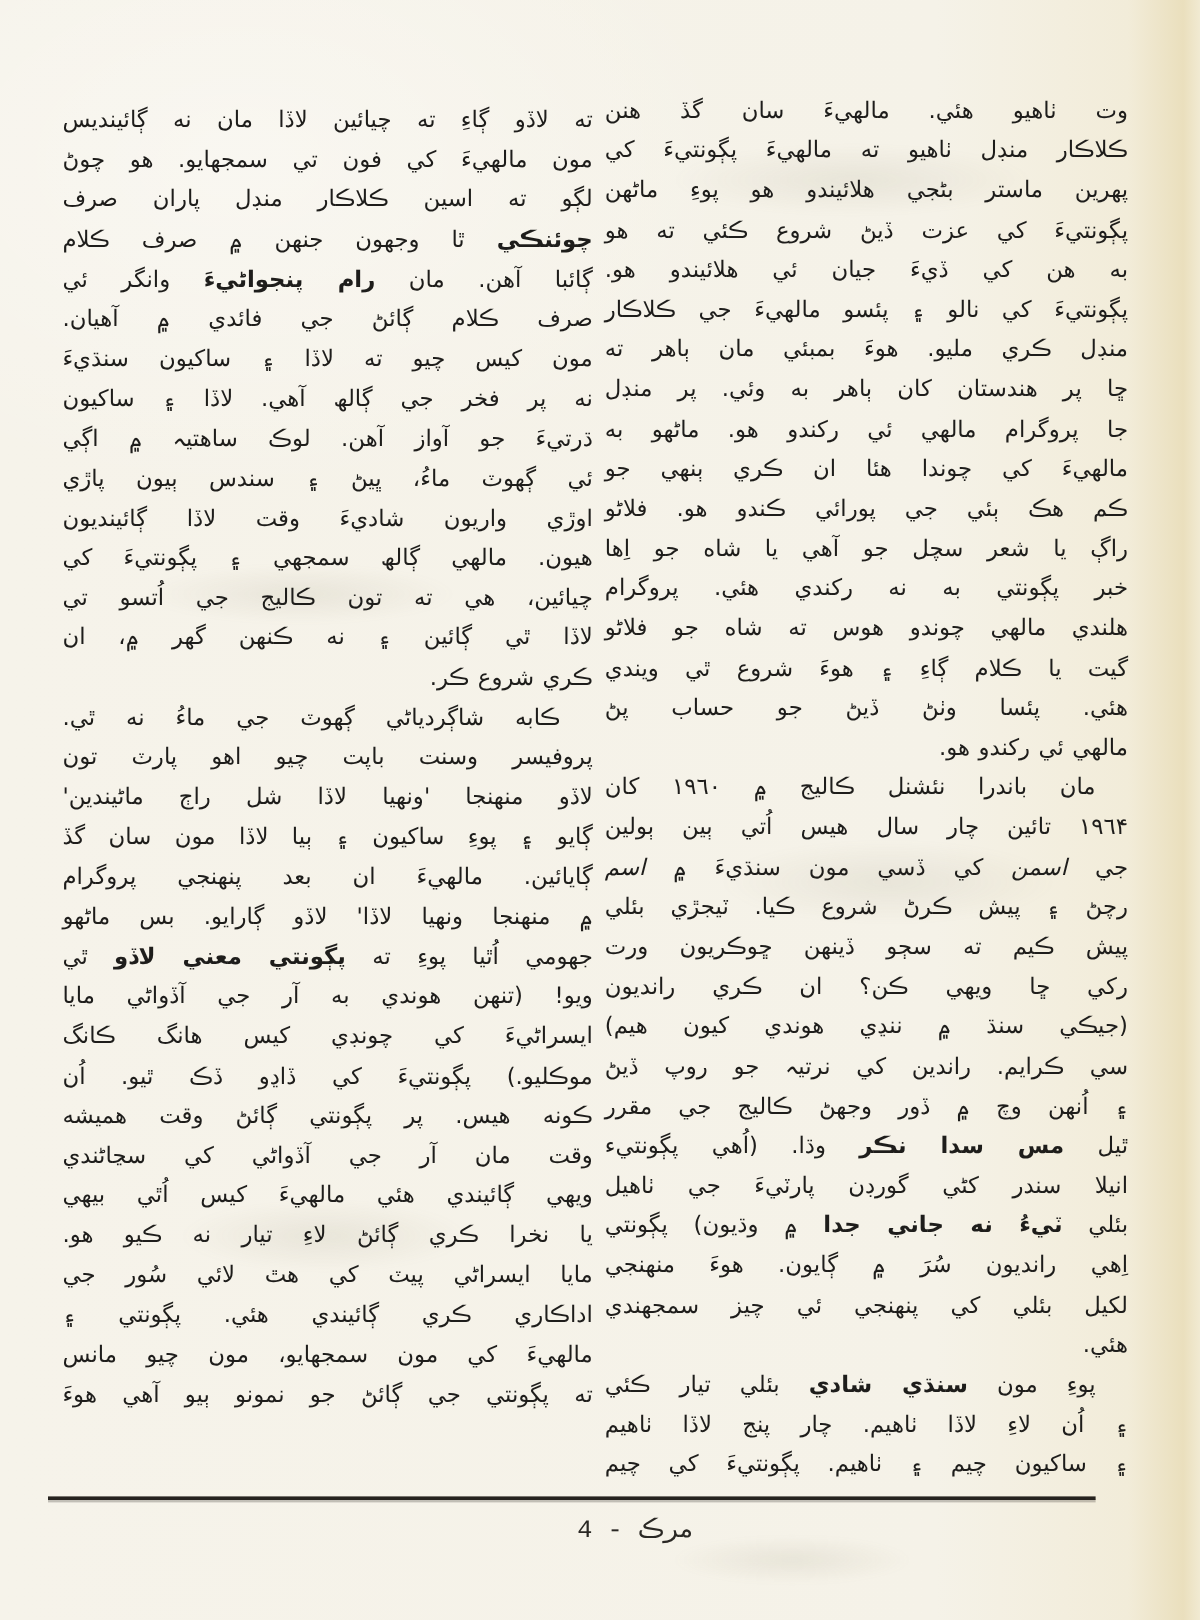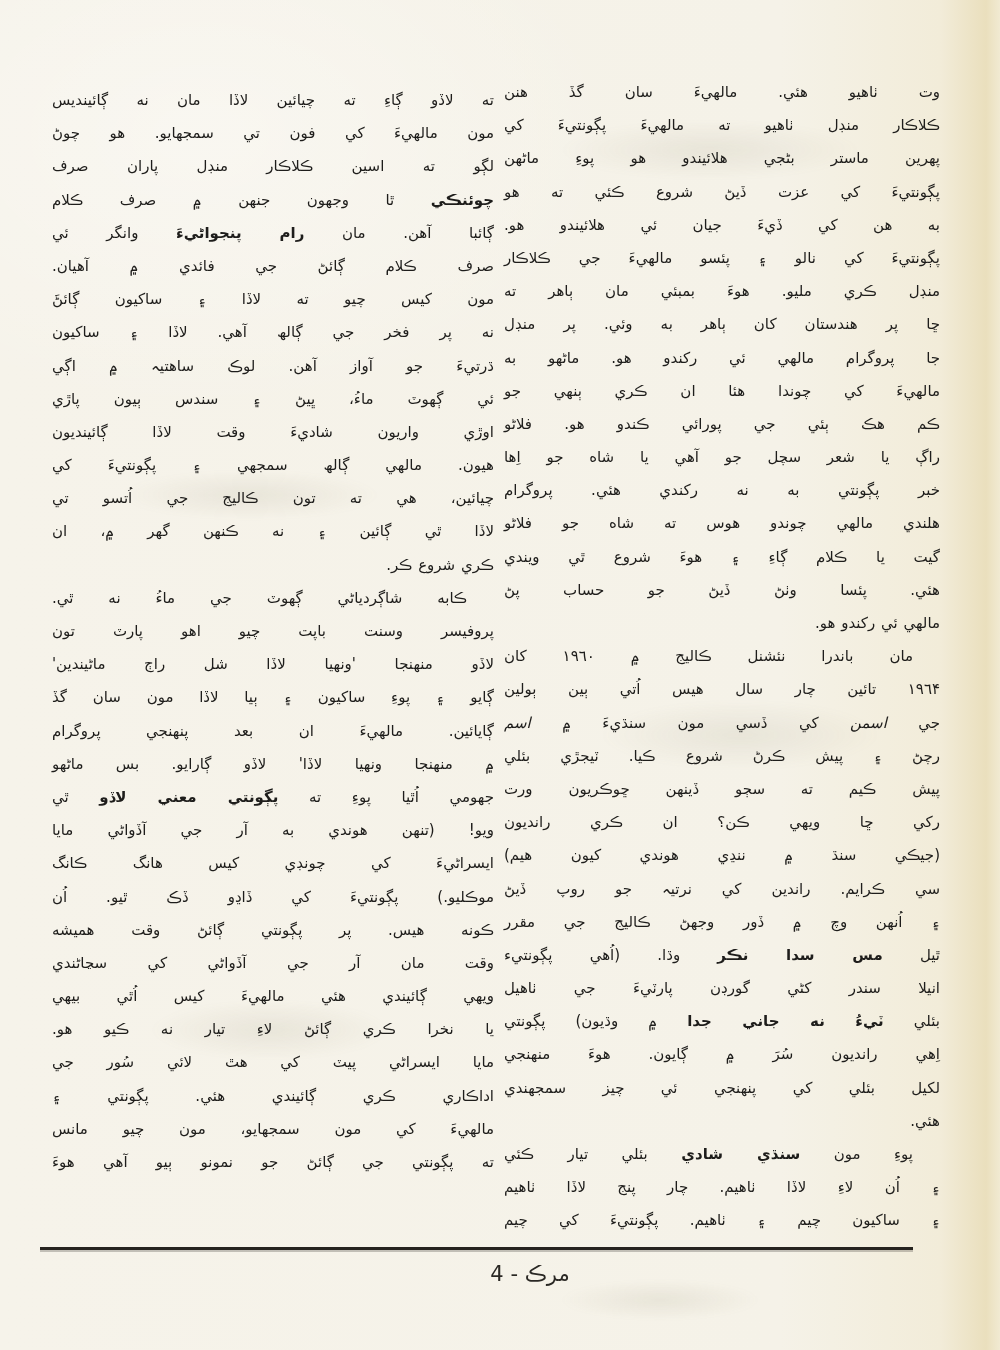--- a/index.html
+++ b/index.html
@@ -22,21 +22,21 @@
   .sm1{left:560px;top:120px;width:300px;height:60px;}
   .sm2{left:120px;top:470px;width:260px;height:50px;}
   .sm3{left:600px;top:700px;width:280px;height:70px;}
   .sm4{left:150px;top:1000px;width:240px;height:60px;}
   .sm5{left:560px;top:1280px;width:200px;height:40px;}
 
   .col{
     position:absolute;
     direction:rtl;
     color:#1e1d1b;
-    font-size:15px;
+    font-size:19px;
     line-height:33.2px;
   }
   .col-right{top:76px;right:60px;width:436px;}
   .col-left{top:84px;left:52px;width:442px;}
   .tline{
     height:33.2px;
     text-align:justify;
     text-align-last:justify;
     white-space:normal;
     word-spacing:1px;
@@ -47,21 +47,21 @@
   .i{font-style:italic;}
 
   .footer-rule{
     position:absolute;left:40px;top:1247px;width:873px;height:3px;
     background:#26231f;
     box-shadow:0 2px 0 rgba(38,35,31,0.25);
   }
   .page-footer{
     position:absolute;top:1262px;left:0;width:1000px;
     text-align:center;direction:rtl;
-    color:#2a2824;font-size:21px;letter-spacing:1px;
+    color:#2a2824;font-size:21px;letter-spacing:1px;font-family:Liberation Mono, monospace;
   }
   .page-footer span{display:inline-block;transform:translateX(30px);}
 </style>
 </head>
 <body>
 
 <div class="page">
   <div class="smudge sm1"></div>
   <div class="smudge sm2"></div>
   <div class="smudge sm3"></div>
@@ -105,21 +105,21 @@
       <div class="tline"><span>۽ اُن لاءِ لاڏا ٺاهيم. چار پنج لاڏا ٺاهيم</span></div>
       <div class="tline"><span>۽ ساکيون چيم ۽ ٺاهيم. پڳونتيءَ کي چيم</span></div>
     </div>
   <div class="col col-left">
       <div class="tline"><span>ته لاڏو ڳاءِ ته چيائين لاڏا مان نه ڳائينديس</span></div>
       <div class="tline"><span>مون مالهيءَ کي فون تي سمجهايو. هو چوڻ</span></div>
       <div class="tline"><span>لڳو ته اسين ڪلاڪار منڊل پاران صرف</span></div>
       <div class="tline"><span class="b">چوئنڪي</span><span> ٿا وجهون جنهن ۾ صرف ڪلام</span></div>
       <div class="tline"><span>ڳائبا آهن. مان </span><span class="b">رام پنجواڻيءَ</span><span> وانگر ئي</span></div>
       <div class="tline"><span>صرف ڪلام ڳائڻ جي فائدي ۾ آهيان.</span></div>
-      <div class="tline"><span>مون کيس چيو ته لاڏا ۽ ساکيون ڳائڻَ</span></div>
+      <div class="tline"><span>مون کيس چيو ته لاڏا ۽ ساکيون سنڌيءَ</span></div>
       <div class="tline"><span>نه پر فخر جي ڳالھ آهي. لاڏا ۽ ساکيون</span></div>
       <div class="tline"><span>ڌرتيءَ جو آواز آهن. لوڪ ساهتيہ ۾ اڳي</span></div>
       <div class="tline"><span>ئي ڳهوٽ ماءُ، ڀيڻ ۽ سندس ٻيون پاڙي</span></div>
       <div class="tline"><span>اوڙي واريون شاديءَ وقت لاڏا ڳائينديون</span></div>
       <div class="tline"><span>هيون. مالهي ڳالھ سمجهي ۽ پڳونتيءَ کي</span></div>
       <div class="tline"><span>چيائين، هي ته تون ڪاليج جي اُتسو تي</span></div>
       <div class="tline"><span>لاڏا ٿي ڳائين ۽ نه ڪنهن گهر ۾، ان</span></div>
       <div class="tline end"><span>ڪري شروع ڪر.</span></div>
       <div class="tline indent"><span>ڪابه شاڳردياڻي ڳهوٽ جي ماءُ نه ٿي.</span></div>
       <div class="tline"><span>پروفيسر وسنت باپت چيو اهو پارٽ تون</span></div>

